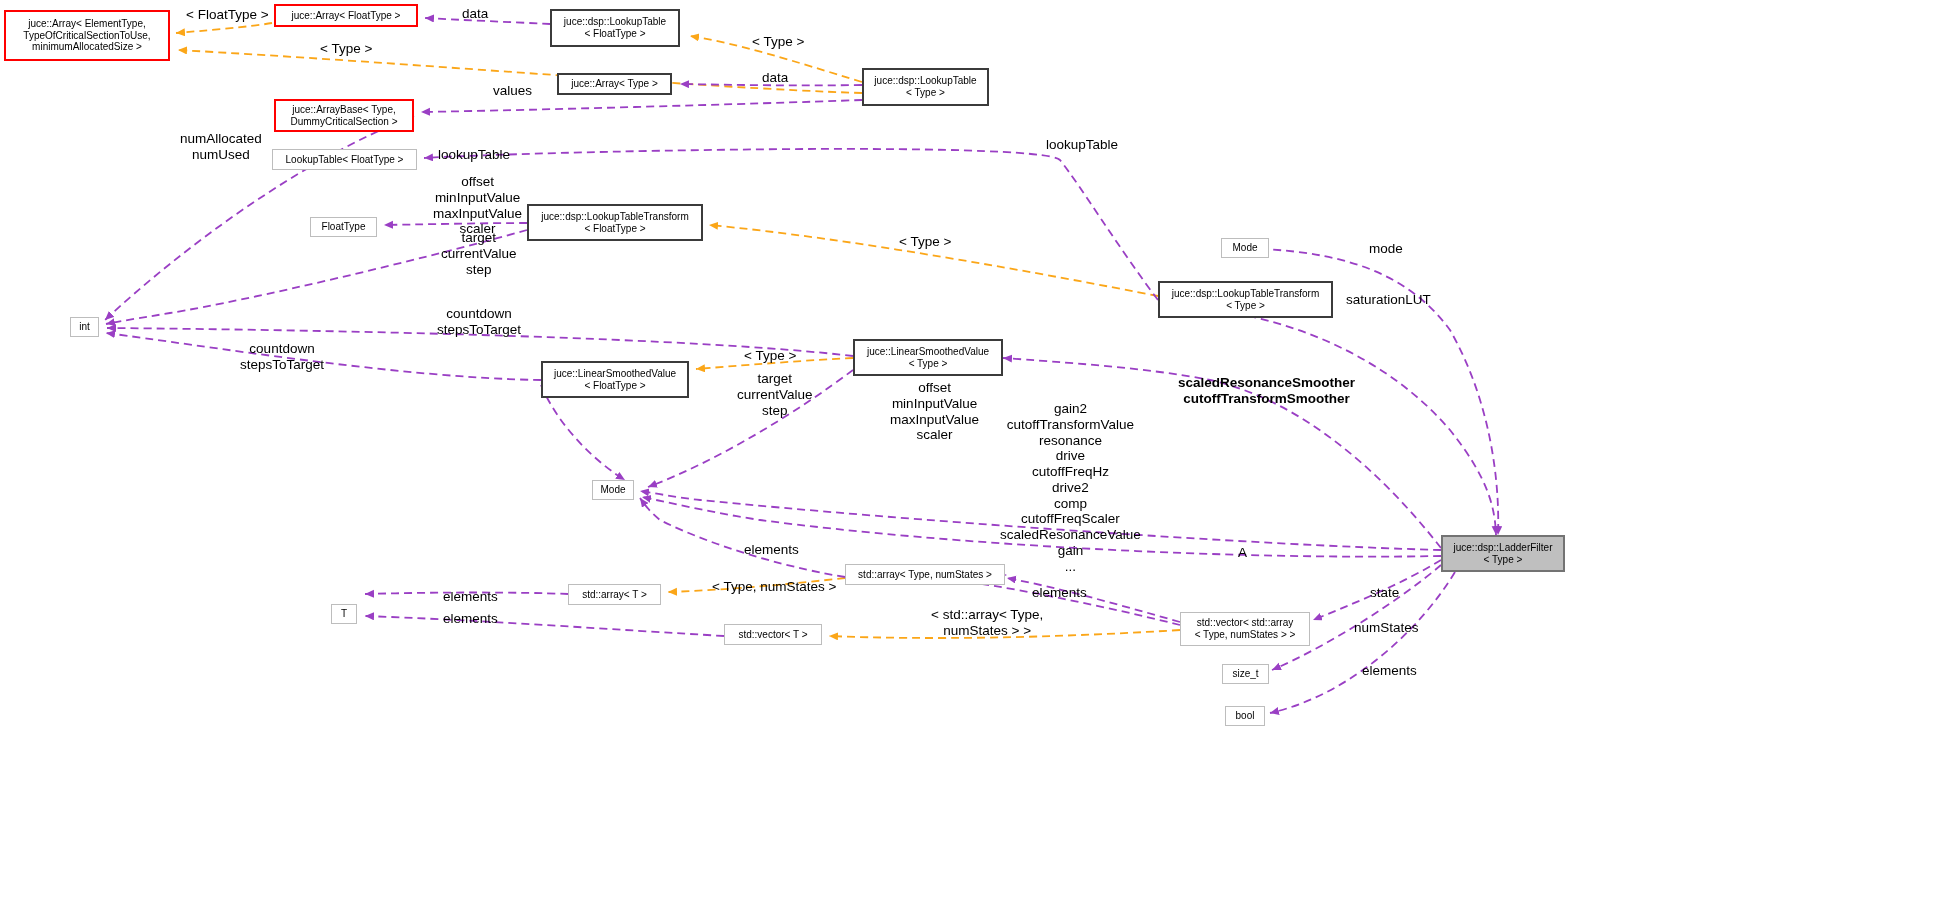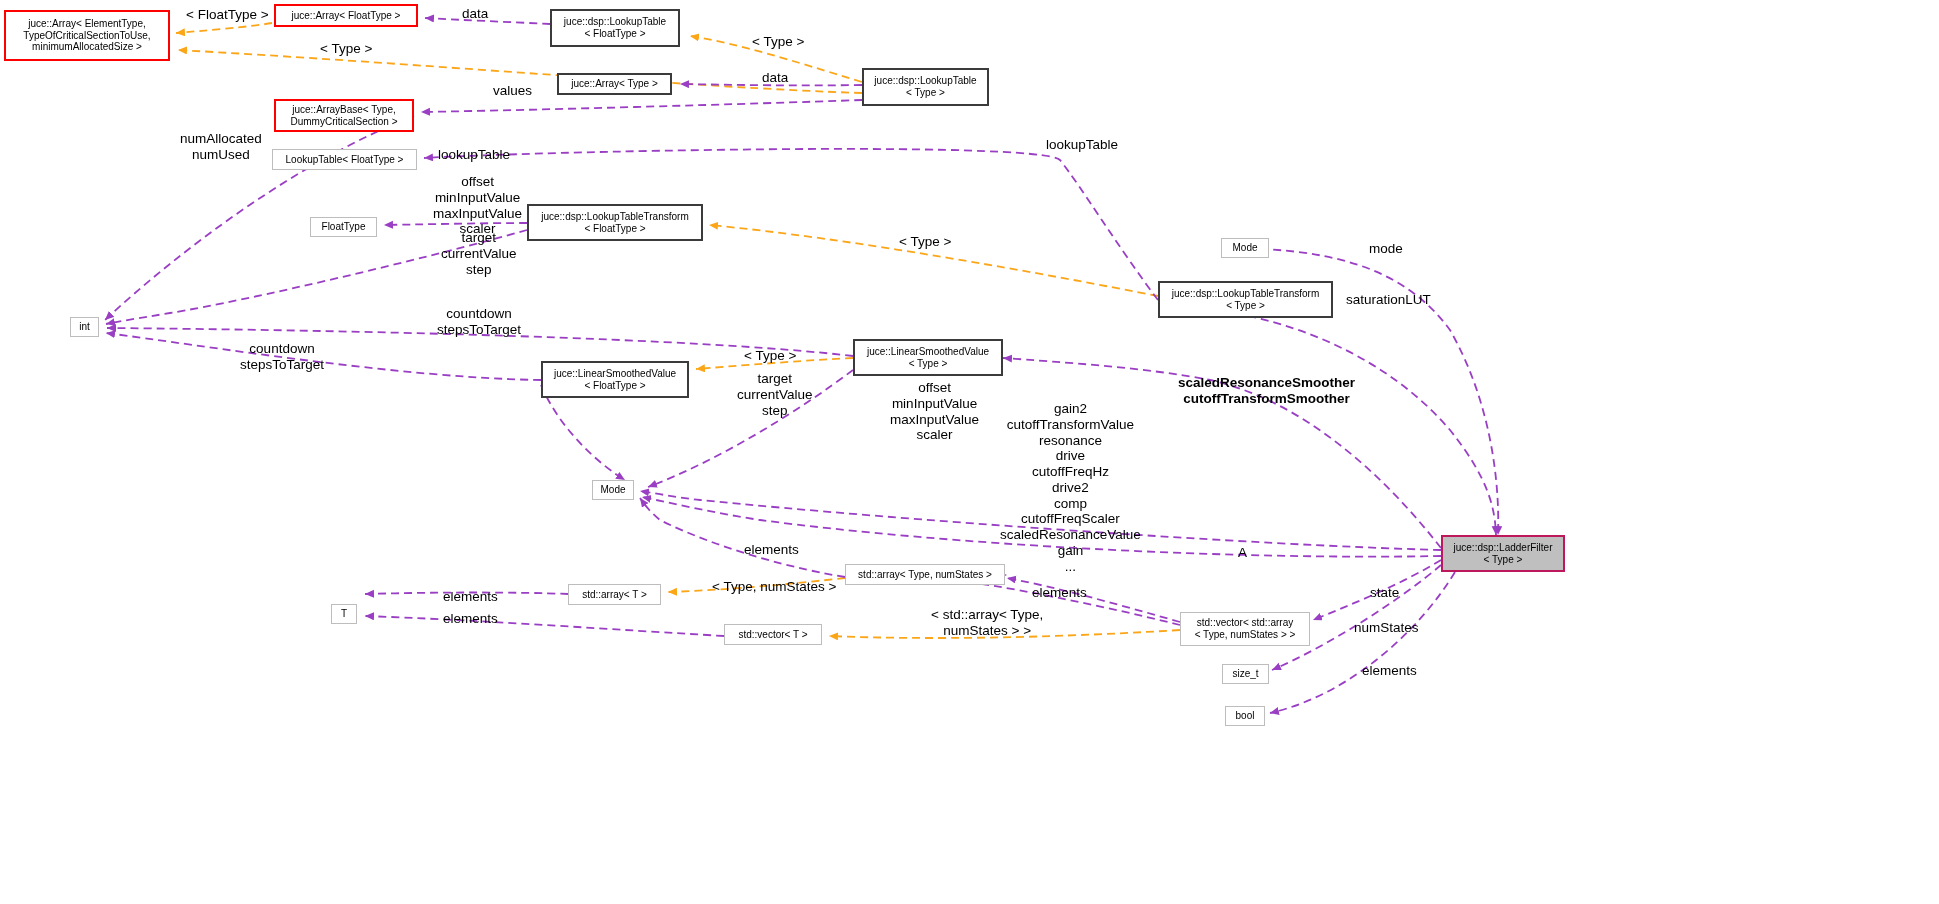--- a/index.html
+++ b/index.html
@@ -42,21 +42,21 @@
   }
   .node.black-thick {
     border: 2px solid #3b3b3b;
     background: #ffffff;
   }
   .node.red-thick {
     border: 2px solid #ff0000;
     background: #ffffff;
   }
   .node.focus {
-    border: 2px solid #be185d;
+    border: 2px solid #737373;
     background: #bfbfbf;
   }
   .edge-label {
     position: absolute;
     font-size: 13.5px;
     color: #000000;
     text-align: center;
     line-height: 1.17;
     white-space: pre;
     background: transparent;

